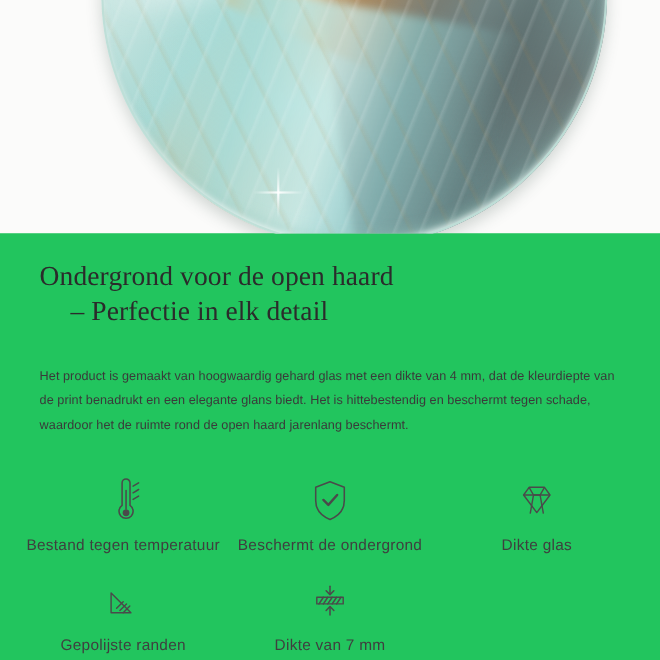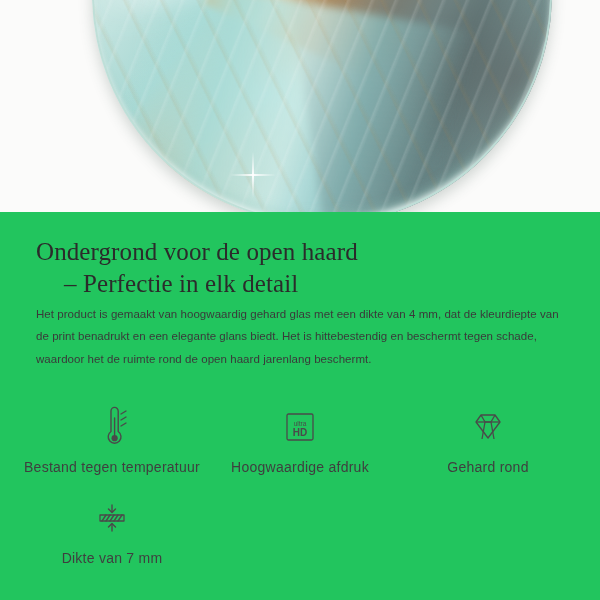--- a/index.html
+++ b/index.html
@@ -156,21 +156,21 @@
     margin: 24px 36px 0 36px;
     font-family: "Liberation Serif", serif;
     font-size: 25px;
     line-height: 1.26;
     color: #2b2b2b;
     font-weight: 400;
     letter-spacing: 0.1px;
   }
   .headline .l2 { display: block; margin-left: 28px; }
   .body-copy {
-    margin: 4px 36px 0 36px;
+    margin: 32px 36px 0 36px;
     font-size: 11.5px;
     line-height: 1.95;
     color: #3a3a3a;
     letter-spacing: 0.05px;
   }
 
   
   .features {
     margin: 26px 18px 0 18px;
     display: grid;
@@ -236,45 +236,55 @@
             <line x1="22.6" y1="13" x2="22.6" y2="30"></line>
             <circle cx="22.6" cy="33.2" r="3.1" fill="#4a4a4a" stroke="none"></circle>
             <line x1="29" y1="9" x2="34" y2="6"></line>
             <line x1="29" y1="15" x2="34" y2="12"></line>
             <line x1="29" y1="21" x2="34" y2="18"></line>
           </svg>
         </div>
         <div class="feature-label">Bestand tegen temperatuur</div>
       </div>
 
-      <div class="feature">
-        <div class="feature-icon">
-          <svg width="40" height="40" viewBox="0 0 40 40" fill="none">
-            <rect x="7" y="7" width="26" height="26" rx="1.5" stroke="#4a4a4a" stroke-width="1.3"></rect>
-            <text x="20" y="18.5" font-family="Liberation Sans, sans-serif" font-size="6.5" fill="#4a4a4a" text-anchor="middle">ultra</text>
-            <text x="20" y="28.5" font-family="Liberation Sans, sans-serif" font-size="10" font-weight="bold" fill="#4a4a4a" text-anchor="middle">HD</text>
-          </svg>
-        </div>
-        <div class="feature-label">Hoogwaardige afdruk</div>
-      </div>
-
+
+      <div class="feature">
+        <div class="feature-icon">
+          <svg width="40" height="44" viewBox="0 0 40 44" fill="none">
+            <path d="M20 5 L33 10 v12c0 9-6.4 14.6-13 17.2C13.4 36.6 7 31 7 22V10z" stroke="#4a4a4a" stroke-width="1.4" stroke-linejoin="round"></path>
+            <path d="M14 21.5 l4.5 4.5 L26.5 17" stroke="#4a4a4a" stroke-width="2.2" stroke-linecap="round" stroke-linejoin="round"></path>
+          </svg>
+        </div>
+        <div class="feature-label">Beschermt de ondergrond</div>
+      </div>
 
       <div class="feature">
         <div class="feature-icon">
           <svg width="42" height="40" viewBox="0 0 42 40" fill="none" stroke="#4a4a4a" stroke-width="1.3" stroke-linejoin="round">
             <path d="M9 15 L14 8 h14 l5 7 -12 16z"></path>
             <path d="M9 15 h24"></path>
             <path d="M14 8 l4 7 -3 17"></path>
             <path d="M28 8 l-4 7 3 17"></path>
             <path d="M18 15 h6"></path>
           </svg>
         </div>
-        <div class="feature-label">Gehard rond</div>
-      </div>
-
+        <div class="feature-label">Dikte glas</div>
+      </div>
+
+      <div class="feature">
+        <div class="feature-icon">
+          <svg width="40" height="40" viewBox="0 0 40 40" fill="none" stroke="#4a4a4a" stroke-width="1.3" stroke-linecap="round" stroke-linejoin="round">
+            <path d="M9 31 V13 L27 31 z"></path>
+            <line x1="14" y1="27" x2="20" y2="21"></line>
+            <line x1="17" y1="29" x2="23" y2="23"></line>
+            <line x1="20" y1="31" x2="26" y2="25"></line>
+          </svg>
+        </div>
+        <div class="feature-label">Gepolijste randen</div>
+      </div>
 
       <div class="feature">
         <div class="feature-icon">
           <svg width="42" height="40" viewBox="0 0 42 40" fill="none" stroke="#4a4a4a" stroke-width="1.4" stroke-linecap="round" stroke-linejoin="round">
             <line x1="21" y1="7" x2="21" y2="14"></line>
             <path d="M17.5 11 L21 14.6 L24.5 11"></path>
             <rect x="9" y="17" width="24" height="6" stroke="#4a4a4a" stroke-width="1.3"></rect>
             <line x1="11" y1="23" x2="15" y2="17"></line>
             <line x1="15" y1="23" x2="19" y2="17"></line>
             <line x1="19" y1="23" x2="23" y2="17"></line>

